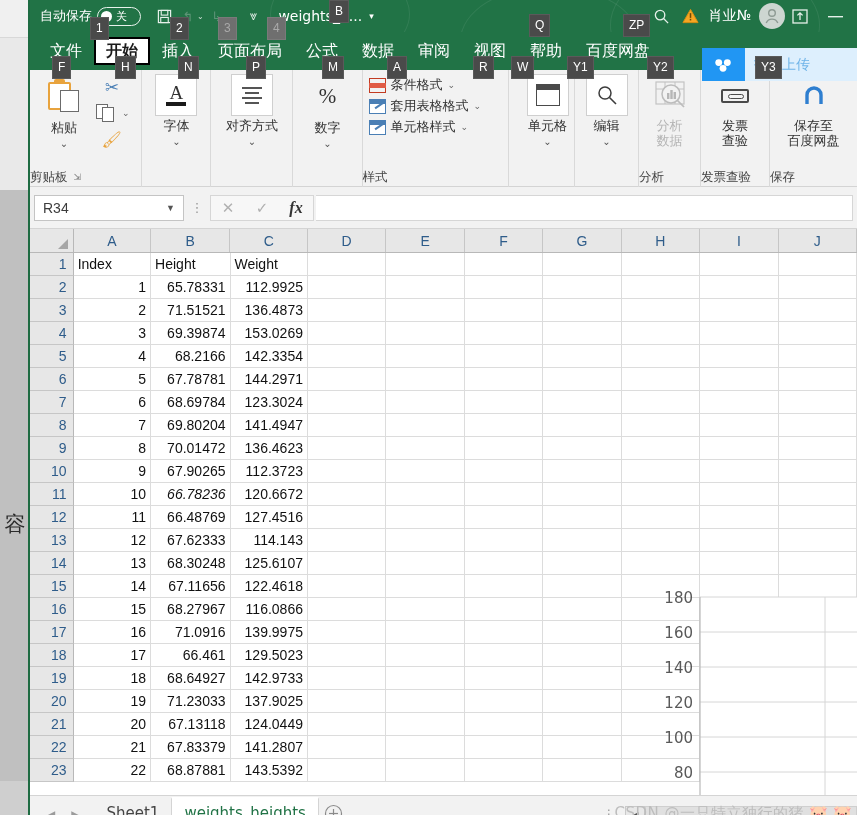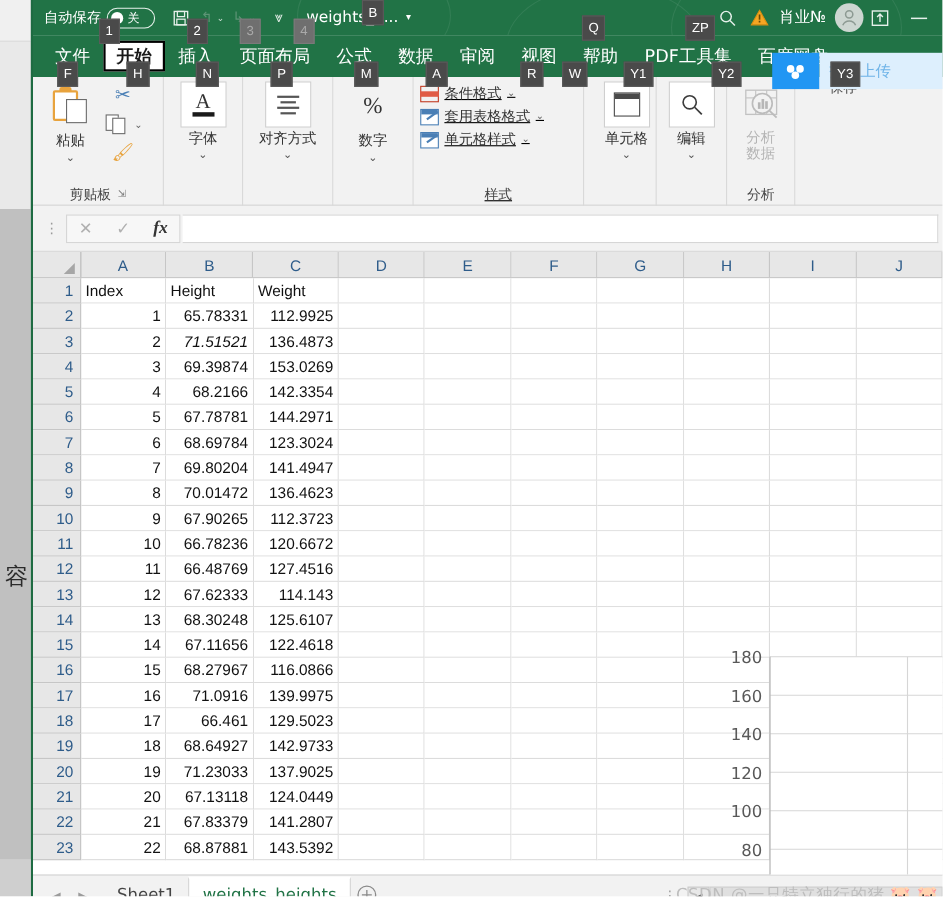--- a/index.html
+++ b/index.html
@@ -114,21 +114,21 @@
   
   .ribbon {
     height: 117px; background: #f2f2f2; display: flex; position: relative;
     border-bottom: 1px solid #d4d4d4;
   }
   .rgroup { position: relative; height: 117px; display: flex; flex-direction: column; }
   .rgroup + .rgroup { border-left: 1px solid #d9d9d9; }
   .rgroup-body { flex: 1; display: flex; align-items: flex-start; padding: 4px 6px 0 6px; }
   .rgroup-title {
     height: 20px; font-size: 12.5px; color: #444; text-align: center;
-    display:flex; align-items:center; justify-content:center; gap:6px;
+    display:flex; align-items:center; gap:6px;
     font-family:"DejaVu Sans", sans-serif;
   }
   .rgroup-launch { font-size: 9px; color:#777; }
 
   .bigbtn {
     display:flex; flex-direction:column; align-items:center; width: 56px;
     font-size: 13px; color:#333; font-family:"DejaVu Sans", sans-serif;
   }
   .bigbtn .gl { height: 44px; display:flex; align-items:center; justify-content:center; }
   .bigbtn .caret { font-size:10px; color:#555; margin-top:1px;}
@@ -386,21 +386,20 @@
     <div class="tabs">
       <div class="tab">文件</div>
       <div class="tab active">开始</div>
       <div class="tab">插入</div>
       <div class="tab">页面布局</div>
       <div class="tab">公式</div>
       <div class="tab">数据</div>
       <div class="tab">审阅</div>
       <div class="tab">视图</div>
       <div class="tab">帮助</div>
-      <div class="tab">PDF工具集</div>
       <div class="tab">百度网盘</div>
     </div>
 
     <div class="ribbon">
 
       <div class="rgroup" style="width:118px;">
         <div class="rgroup-body">
           <div class="bigbtn">
             <span class="gl">
               <span class="ic-paste">
@@ -476,21 +475,21 @@
             <span class="gl">
                 <span class="ic-pct">%</span>
               </span>
             <span class="tx">数字</span>
             <span class="caret">⌄</span>
           </div>
         </div>
         <div class="rgroup-title"></div>
       </div>
 
-      <div class="rgroup" style="width:155px;text-decoration:underline;">
+      <div class="rgroup" style="width:155px;">
         <div class="rgroup-body">
           <div class="smallcol">
             <div class="smallrow">
               <span class="cond-ic">
                   <span class="c1"></span>
                   <span class="c2"></span>
                 </span>
               <span>条件格式</span>
               <span class="caret">⌄</span>
             </div>
@@ -566,22 +565,49 @@
             </span>
             <span class="tx" style="line-height:14px;">分析</span>
             <span class="tx" style="line-height:14px;">数据</span>
           </div>
         </div>
         <div class="rgroup-title">
           <span>分析</span>
         </div>
       </div>
 
+      <div class="rgroup" style="width:72px;">
+        <div class="rgroup-body" style="justify-content:center;">
+          <div class="bigbtn">
+            <span class="gl">
+              <span class="ic-invoice">
+                  <span class="in"></span>
+                </span>
+            </span>
+            <span class="tx" style="line-height:14px;">发票</span>
+            <span class="tx" style="line-height:14px;">查验</span>
+          </div>
+        </div>
+        <div class="rgroup-title">
+          <span>发票查验</span>
+        </div>
+      </div>
 
       <div class="rgroup" style="width:88px;">
+        <div class="rgroup-body" style="justify-content:center;">
+          <div class="bigbtn" style="width:82px;">
+            <span class="gl">
+              <svg width="22" height="20" viewBox="0 0 22 20">
+                  <path d="M4 18 L4 9 A7 7 0 0 1 18 9 L18 18" fill="none" stroke="#2f7fd0" stroke-width="3.4"></path>
+                </svg>
+            </span>
+            <span class="tx" style="line-height:14px;">保存至</span>
+            <span class="tx" style="line-height:14px;">百度网盘</span>
+          </div>
+        </div>
         <div class="rgroup-title">
           <span>保存</span>
         </div>
       </div>
     </div>
 
     <div class="keytip" style="left:22px;  top:56px;">F</div>
     <div class="keytip" style="left:85px;  top:56px;">H</div>
     <div class="keytip" style="left:148px; top:56px;">N</div>
     <div class="keytip" style="left:216px; top:56px;">P</div>
@@ -598,20 +624,24 @@
         <svg width="21" height="16" viewBox="0 0 22 16">
           <circle cx="6" cy="5.5" r="3.6" fill="#ffffff"></circle>
           <circle cx="15" cy="5.5" r="3.6" fill="#ffffff"></circle>
           <circle cx="10.5" cy="11.5" r="3.6" fill="#ffffff"></circle>
         </svg>
       </div>
       <div class="bd-pill">拖拽上传</div>
     </div>
 
     <div class="fbar">
+      <div class="namebox">
+        <span>R34</span>
+        <span class="nb-caret">▼</span>
+      </div>
       <div class="fb-dots">⋮</div>
       <div class="fb-btns">
         <span class="fb-btn">✕</span>
         <span class="fb-btn">✓</span>
         <span class="fb-btn fx">fx</span>
       </div>
       <div class="fb-input"></div>
     </div>
 
     <div class="gridwrap">
@@ -653,21 +683,21 @@
             <div class="cell num" style="width: 81px;"></div>
             <div class="cell num" style="width: 81px;"></div>
             <div class="cell num" style="width: 81px;"></div>
             <div class="cell num" style="width: 81px;"></div>
             <div class="cell num" style="width: 81px;"></div>
             <div class="cell num" style="width: 81px;"></div>
           </div>
           <div class="row">
             <div class="rowhdr">3</div>
             <div class="cell num" style="width: 80px;">2</div>
-            <div class="cell num" style="width: 82px; font-style: italic;">71.51521</div>
+            <div class="cell num" style="width: 82px;">71.51521</div>
             <div class="cell num" style="width: 80px;">136.4873</div>
             <div class="cell num" style="width: 81px;"></div>
             <div class="cell num" style="width: 81px;"></div>
             <div class="cell num" style="width: 81px;"></div>
             <div class="cell num" style="width: 81px;"></div>
             <div class="cell num" style="width: 81px;"></div>
             <div class="cell num" style="width: 81px;"></div>
             <div class="cell num" style="width: 81px;"></div>
           </div>
           <div class="row">
@@ -757,21 +787,21 @@
             <div class="cell num" style="width: 81px;"></div>
             <div class="cell num" style="width: 81px;"></div>
             <div class="cell num" style="width: 81px;"></div>
             <div class="cell num" style="width: 81px;"></div>
             <div class="cell num" style="width: 81px;"></div>
             <div class="cell num" style="width: 81px;"></div>
           </div>
           <div class="row">
             <div class="rowhdr">11</div>
             <div class="cell num" style="width: 80px;">10</div>
-            <div class="cell num" style="width: 82px;">66.78236</div>
+            <div class="cell num" style="width: 82px; font-style: italic;">66.78236</div>
             <div class="cell num" style="width: 80px;">120.6672</div>
             <div class="cell num" style="width: 81px;"></div>
             <div class="cell num" style="width: 81px;"></div>
             <div class="cell num" style="width: 81px;"></div>
             <div class="cell num" style="width: 81px;"></div>
             <div class="cell num" style="width: 81px;"></div>
             <div class="cell num" style="width: 81px;"></div>
             <div class="cell num" style="width: 81px;"></div>
           </div>
           <div class="row">

